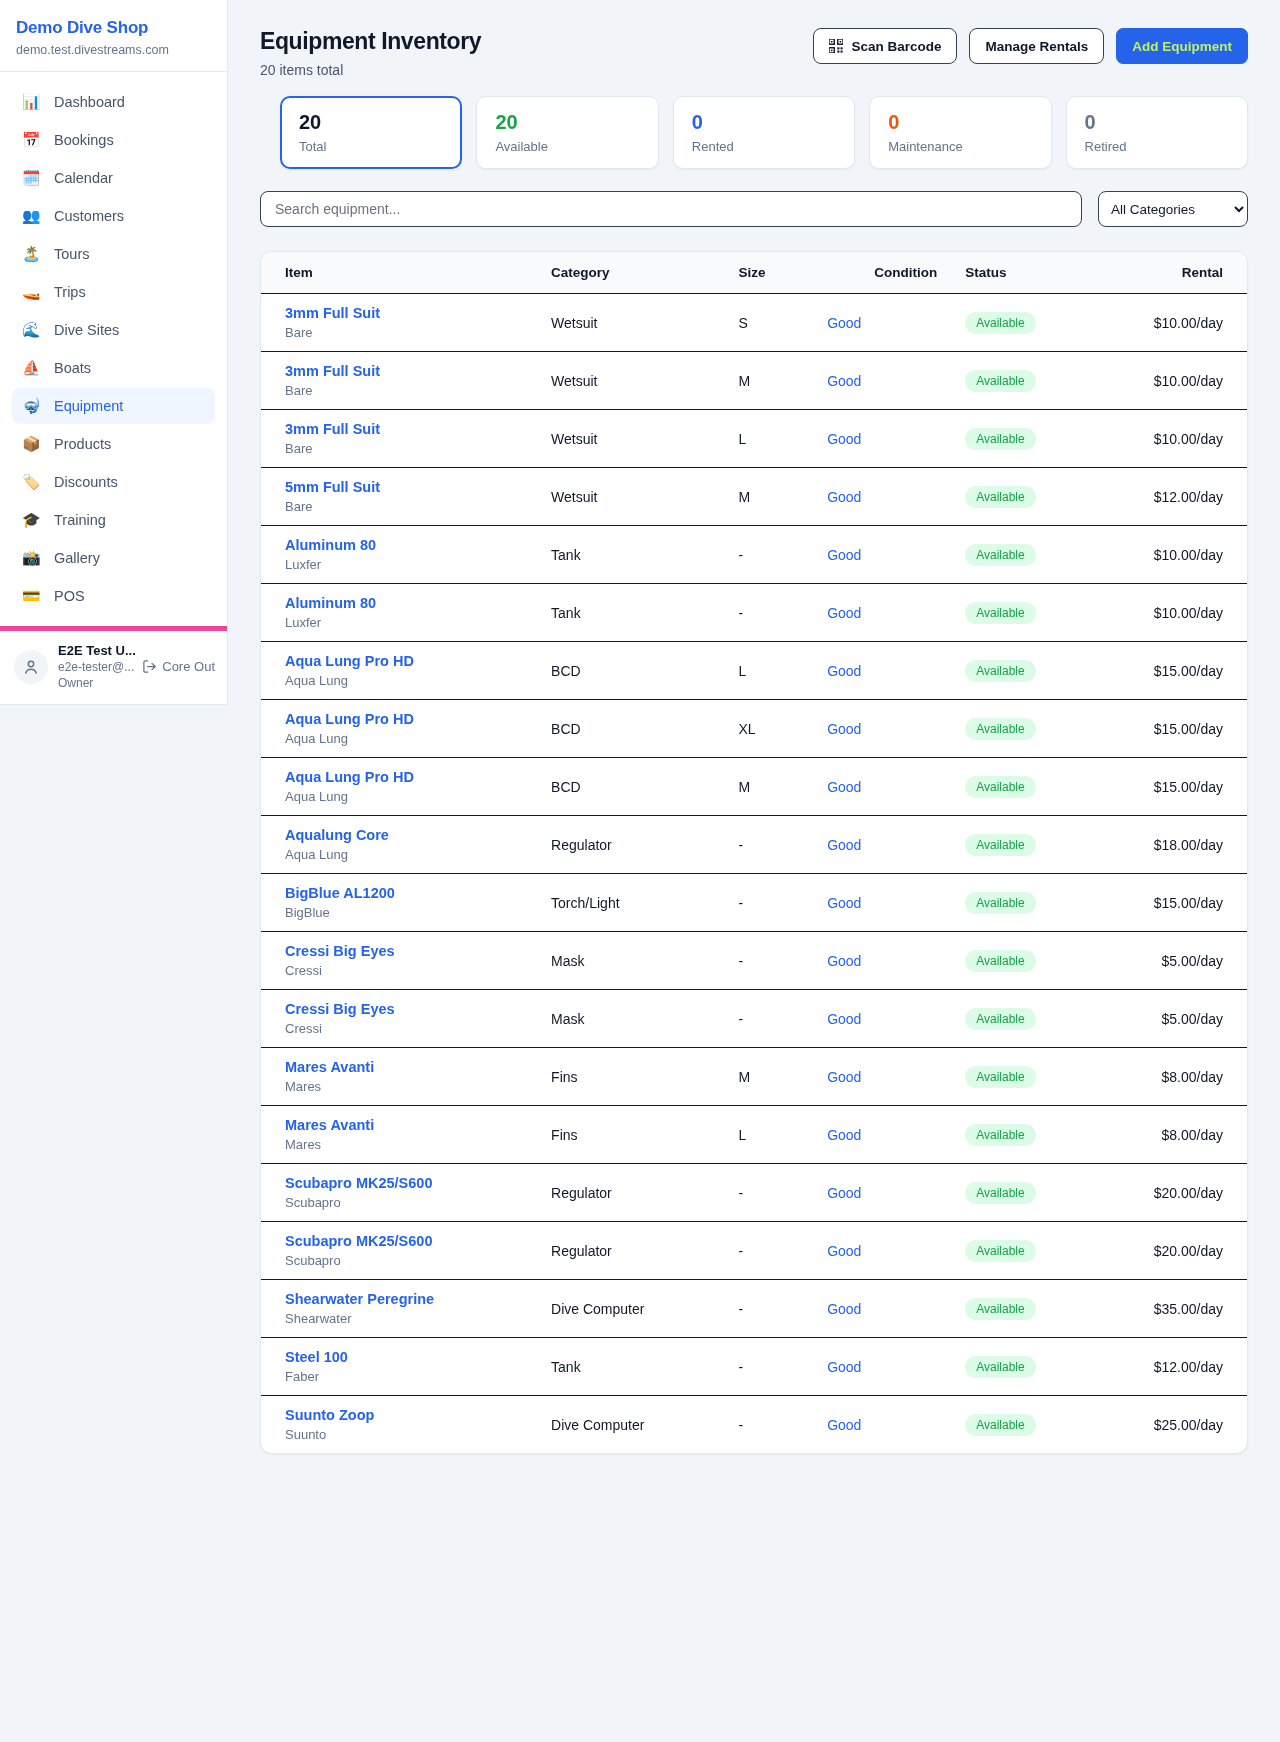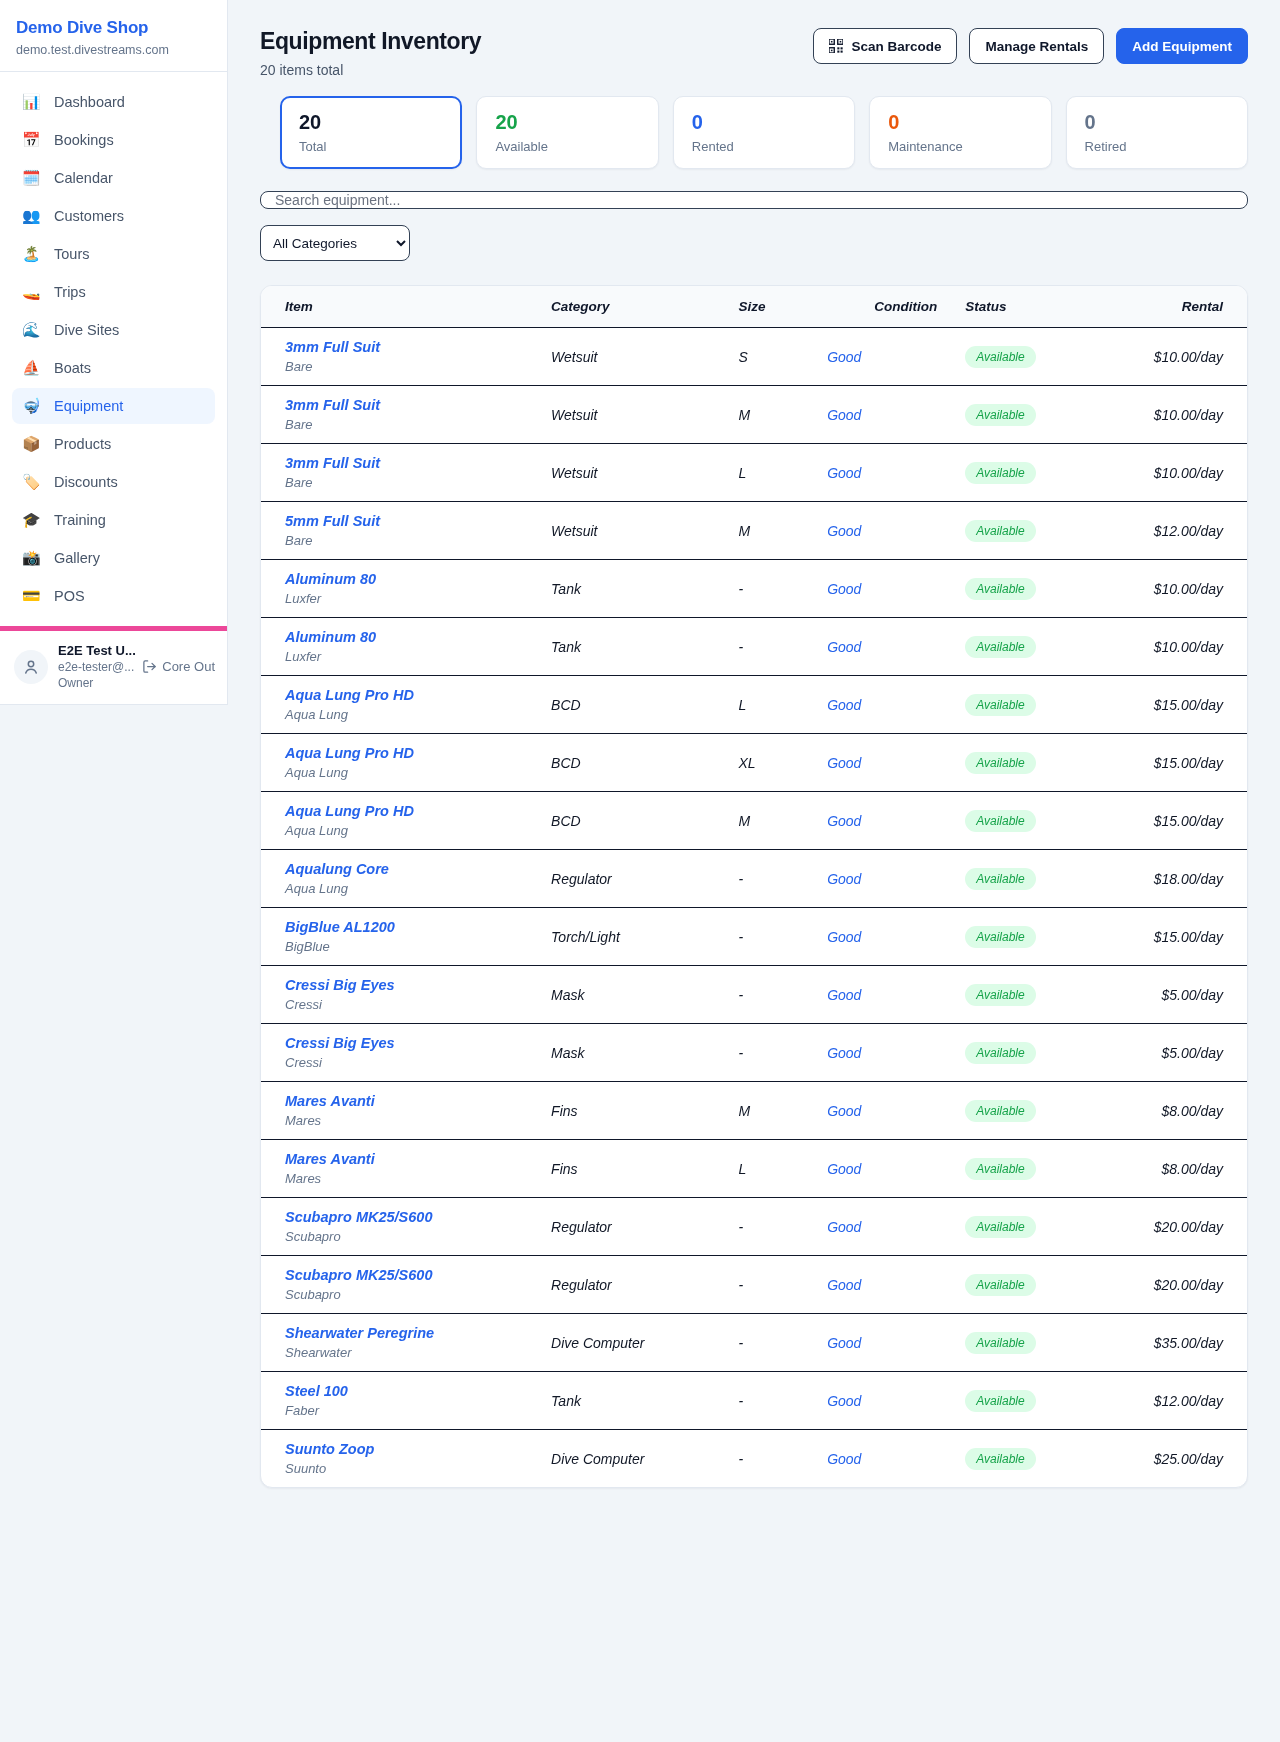--- a/index.html
+++ b/index.html
@@ -48,50 +48,50 @@
 
   .page-header { display:flex; justify-content:space-between; align-items:flex-start; }
   .page-title { font-size:23px; font-weight:700; letter-spacing:-0.4px; color:#111827; }
   .page-subtitle { font-size:14px; color:#475569; margin-top:7px; }
   .header-actions { display:flex; gap:12px; align-items:center; }
   .btn {
     display:flex; align-items:center; gap:8px; background:#fff; border:1px solid #334155;
     border-radius:8px; padding:8px 15px; font-size:13.5px; font-weight:600; color:#0f172a;
     font-family:inherit; cursor:pointer; height:36px;
   }
-  .btn-primary { background:#2563eb; border-color:#2563eb; color:#ffffff; }
+  .btn-primary { background:#2563eb; border-color:#2563eb; color:#bef264;border-radius:7px; }
 
   
   .stats { margin-top:18px; display:grid; grid-template-columns:repeat(5,1fr); gap:14px;padding-left:20px; }
   .stat-card {
     background:#fff; border:1px solid #e2e8f0; border-radius:10px; padding:14px 18px;
     box-shadow:0 1px 2px rgba(15,23,42,.05); cursor:pointer;
   }
   .stat-card.active { border:2px solid #2563eb; padding:13px 17px; }
   .stat-value { font-size:20px; font-weight:700; }
   .stat-label { font-size:13px; color:#64748b; margin-top:5px; }
 
   
-  .filters { margin-top:22px; display:flex; gap:16px;flex-direction:column; }
+  .filters { margin-top:22px; display:flex; gap:16px; }
   .search-input {
     flex:1; height:36px; background:#fff; border:1px solid #334155; border-radius:8px;
     padding:0 14px; font-size:14px; font-family:inherit; color:#0f172a;
   }
   .search-input::placeholder { color:#6b7280; }
   .category-select {
     width:150px; height:36px; background:#fff; border:1px solid #334155; border-radius:8px;
     font-size:13.5px; font-family:inherit; color:#0f172a; padding:0 8px;
   }
 
   
   .table-card {
     margin-top:24px; background:#fff; border:1px solid #e2e8f0; border-radius:12px;
     overflow:hidden; box-shadow:0 1px 2px rgba(15,23,42,.05);
   }
-  table { width:100%; border-collapse:collapse;font-style:italic; }
+  table { width:100%; border-collapse:collapse; }
   thead th {
     background:#f8fafc; text-align:left; font-size:13.5px; font-weight:700; color:#0f172a;
     padding:13px 14px; border-bottom:1.5px solid #0f172a;
   }
   th.col-item { padding-left:24px; width:28%; }
   th.col-category { width:19%; }
   th.col-size { width:9%; }
   th.col-condition { width:14%;text-align:right; }
   th.col-status { width:18%; }
   th.col-rental { width:12%; text-align:right; padding-right:24px; }

